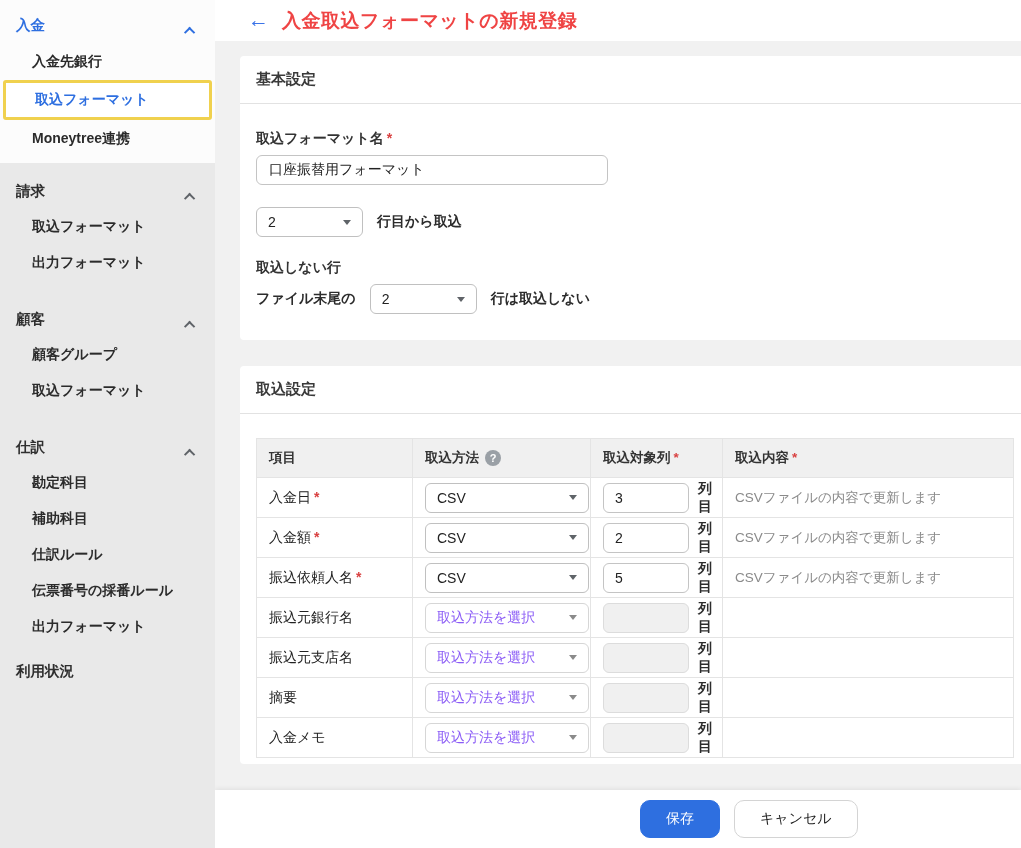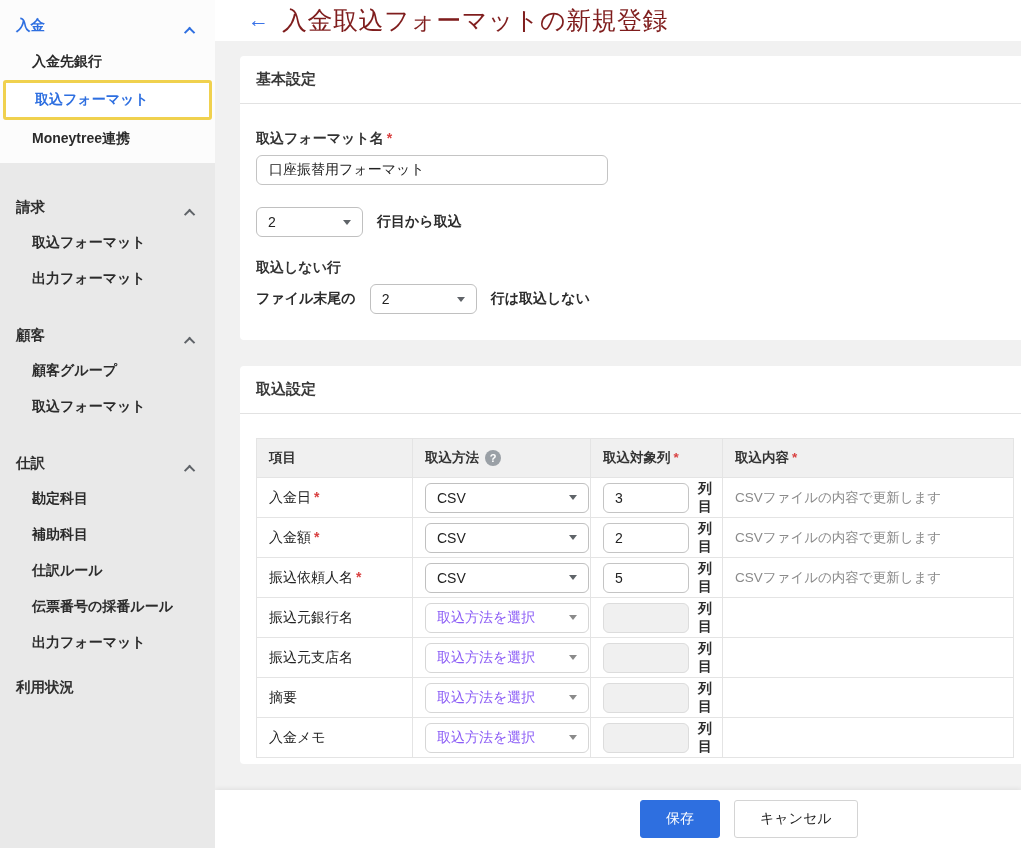--- a/index.html
+++ b/index.html
@@ -30,33 +30,33 @@
     display:flex; align-items:center; height:20px; margin-top:17px;
     padding-left:32px; font-weight:bold; font-size:14px; color:#2b2b2b; cursor:pointer;
   }
   .side-item-highlight {
     margin-top:8px; margin-left:3px; margin-right:3px; height:40px;
     background:#ffffff; border:3px solid #f0d14e; border-radius:3px;
     display:flex; align-items:center; padding-left:29px;
     font-weight:bold; font-size:14px; color:#2e6fe0; cursor:pointer;
   }
   .side-item-highlight + .side-item { margin-top:9px; }
-  .side-group { padding-top:16px; margin-top:16px; }
+  .side-group { padding-top:16px; margin-top:0; }
   .side-group .side-item { margin-top:16px; }
   .side-group + .side-group { margin-top:18px; }
   .standalone { margin-top:22px; }
 
   
   .main { position:absolute; left:215px; top:0; width:806px; height:848px; background:#f1f1f1; }
   .main-header {
     height:41px; background:#ffffff; display:flex; align-items:center;
     padding-left:33px; gap:13px;
   }
   .back-icon { color:#3b74e8; font-size:21px; line-height:1; cursor:pointer; transform:translateY(-1px); }
-  .page-title { font-size:25px; font-weight:normal; color:#7f1d1d; letter-spacing:.5px; }
+  .page-title { font-size:19px; font-weight:bold; color:#ef4444; letter-spacing:.5px; }
 
   .card {
     background:#ffffff; margin:15px 0 0 25px; width:790px;
     border-radius:4px 0 0 4px;
   }
   .card-title {
     padding:14px 16px; font-size:15px; font-weight:bold; color:#3a3a3a;
     border-bottom:1px solid #e2e2e2;
   }
   .card-body { padding:26px 16px; }
@@ -116,21 +116,21 @@
   }
   .th-flex { display:flex; align-items:center; }
 
   
   .footer-bar {
     position:absolute; left:0; bottom:0; width:806px; height:58px;
     background:#ffffff; box-shadow:0 -1px 5px rgba(0,0,0,.08);
     display:flex; align-items:center; padding-left:425px; gap:14px;
   }
   .btn {
-    height:38px; padding:0 25px; border-radius:3px; font-size:14px;
+    height:38px; padding:0 25px; border-radius:10px; font-size:14px;
     font-family:inherit; cursor:pointer;
   }
   .btn.primary { background:#2e6fe0; border:1px solid #2e6fe0; color:#fff; }
   .btn.secondary { background:#fff; border:1px solid #d4d4d4; color:#222; }
 </style>
 </head>
 <body>
 
 <nav class="sidebar">
   <div class="side-top">

